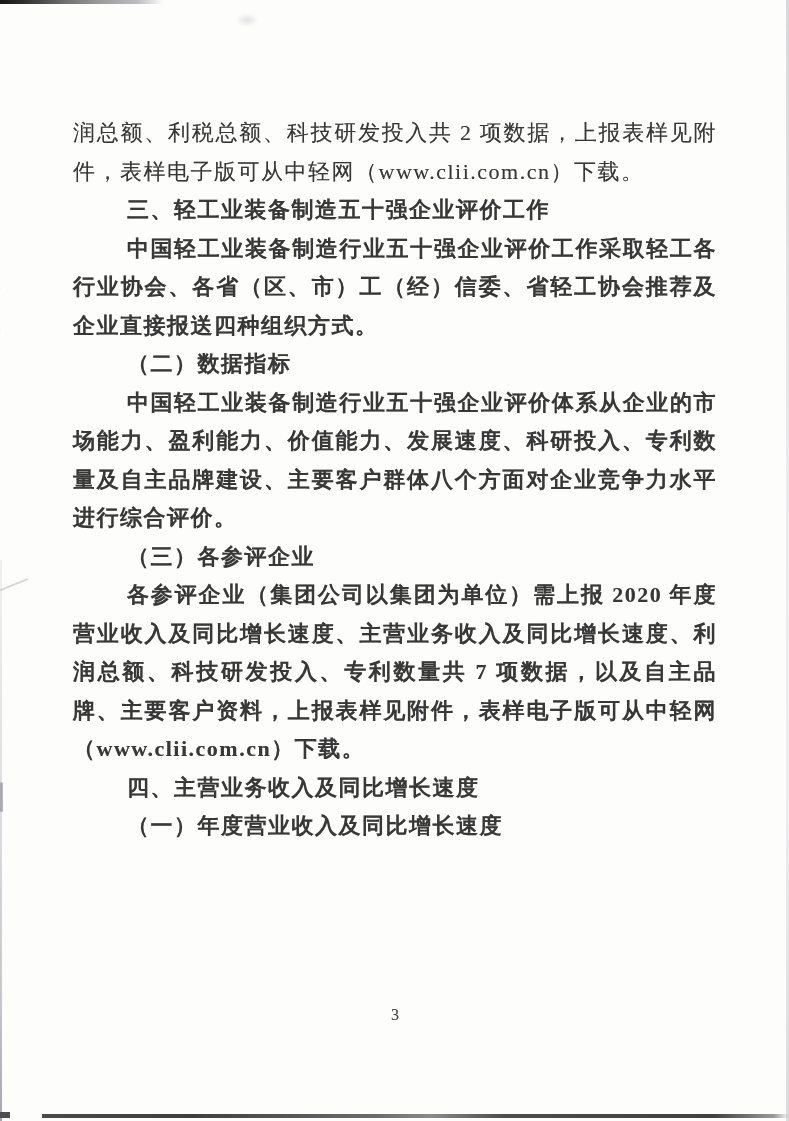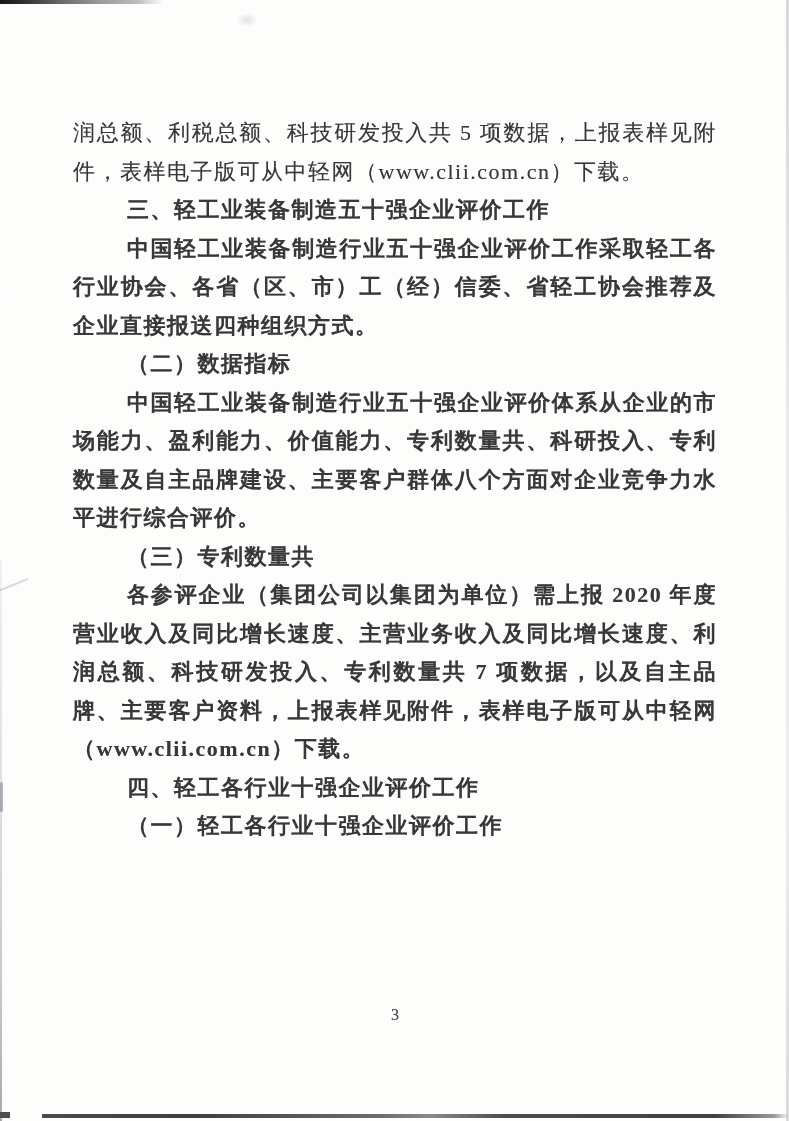--- a/index.html
+++ b/index.html
@@ -102,28 +102,28 @@
   <div class="scan top-smudge"></div>
   <div class="scan right-line"></div>
   <div class="scan left-line"></div>
   <div class="scan left-dash"></div>
   <div class="scan left-curve"></div>
   <div class="scan left-diag"></div>
   <div class="scan bottom-bar"></div>
   <div class="scan bottom-dash"></div>
 
   <div class="content">
-    <p class="para">润总额、利税总额、科技研发投入共 5 项数据，上报表样见附件，表样电子版可从中轻网（www.clii.com.cn）下载。</p>
+    <p class="para">润总额、利税总额、科技研发投入共 2 项数据，上报表样见附件，表样电子版可从中轻网（www.clii.com.cn）下载。</p>
     <p class="para indent">三、轻工业装备制造五十强企业评价工作</p>
     <p class="para indent">中国轻工业装备制造行业五十强企业评价工作采取轻工各行业协会、各省（区、市）工（经）信委、省轻工协会推荐及企业直接报送四种组织方式。</p>
     <p class="para indent">（二）数据指标</p>
-    <p class="para indent">中国轻工业装备制造行业五十强企业评价体系从企业的市场能力、盈利能力、价值能力、专利数量共、科研投入、专利数量及自主品牌建设、主要客户群体八个方面对企业竞争力水平进行综合评价。</p>
-    <p class="para indent">（三）专利数量共</p>
+    <p class="para indent">中国轻工业装备制造行业五十强企业评价体系从企业的市场能力、盈利能力、价值能力、发展速度、科研投入、专利数量及自主品牌建设、主要客户群体八个方面对企业竞争力水平进行综合评价。</p>
+    <p class="para indent">（三）各参评企业</p>
     <p class="para indent">各参评企业（集团公司以集团为单位）需上报 2020 年度营业收入及同比增长速度、主营业务收入及同比增长速度、利润总额、科技研发投入、专利数量共 7 项数据，以及自主品牌、主要客户资料，上报表样见附件，表样电子版可从中轻网（www.clii.com.cn）下载。</p>
-    <p class="para indent">四、轻工各行业十强企业评价工作</p>
-    <p class="para indent">（一）轻工各行业十强企业评价工作</p>
+    <p class="para indent">四、主营业务收入及同比增长速度</p>
+    <p class="para indent">（一）年度营业收入及同比增长速度</p>
   </div>
 
   <div class="footer">
     <span class="pagenum">3</span>
   </div>
 
 </div>
 
 </body></html>

